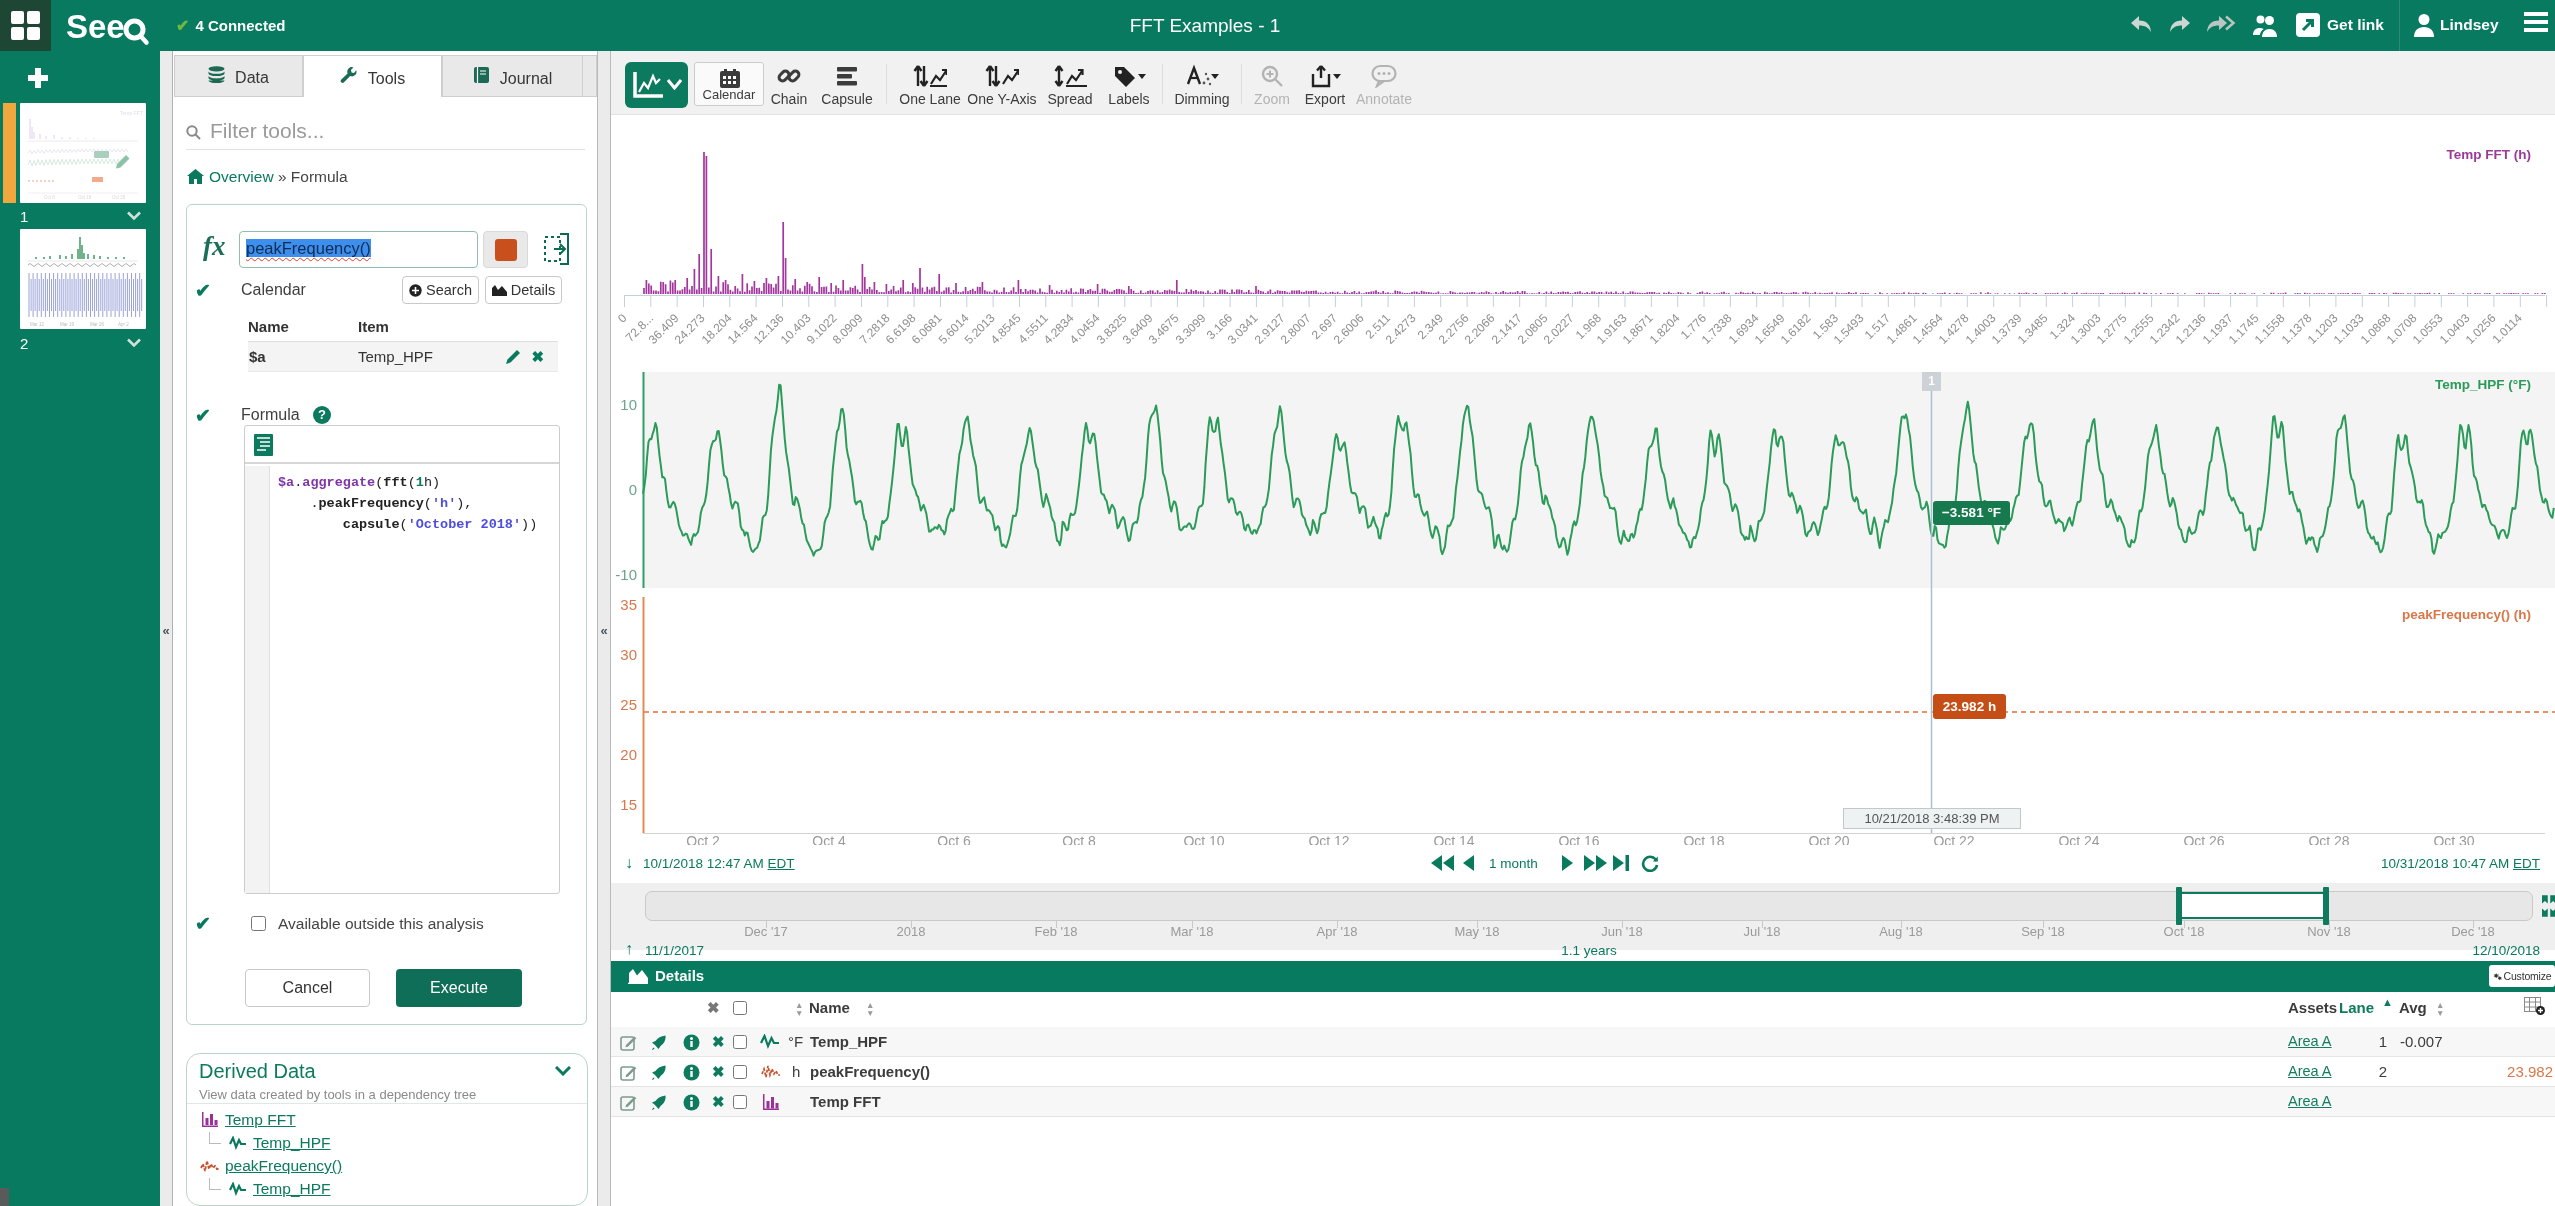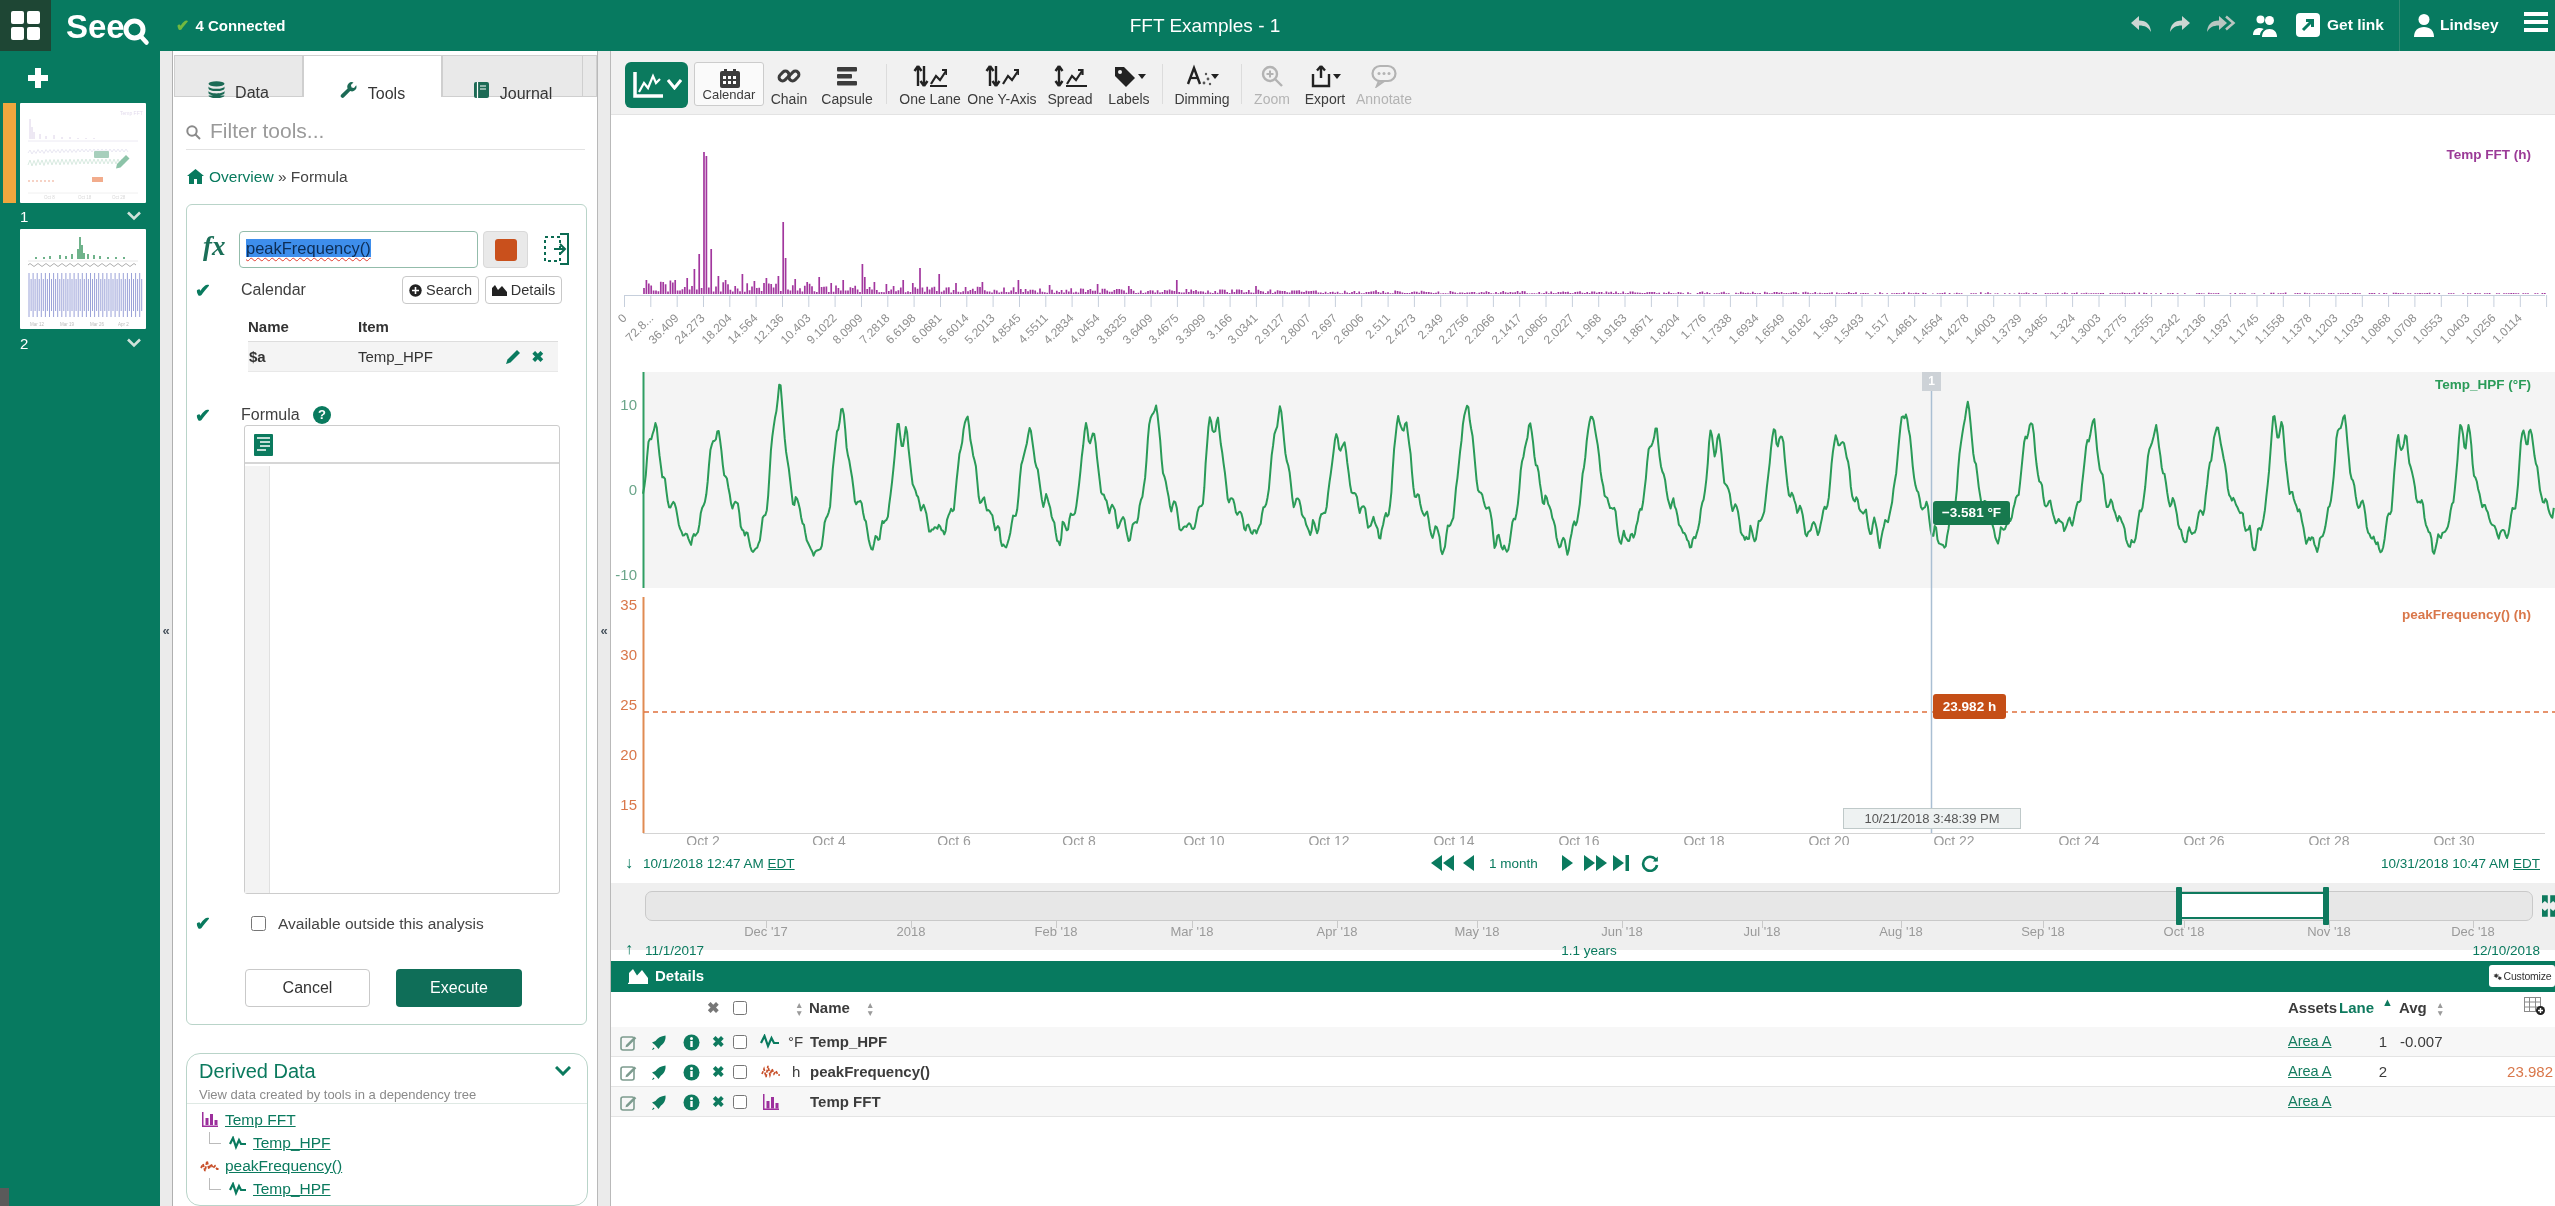--- a/index.html
+++ b/index.html
@@ -20,21 +20,21 @@
 #plus{position:absolute;left:28px;top:17px;width:20px;height:20px}
 .thumb{position:absolute;left:20px;width:126px;height:100px;background:#fff;border-radius:1px}
 .thumbsel{position:absolute;left:3px;width:13px;height:100px;background:#efa73e}
 .tnum{position:absolute;left:20px;color:#fff;font-size:15px}
 .tchev{position:absolute;left:126px;width:16px;height:10px}
 
 .vstrip{position:absolute;top:51px;height:1155px;background:#ebebeb}
 .vstrip .chev{position:absolute;top:572px;left:0;width:100%;text-align:center;color:#47525c;font-size:13px;font-weight:bold}
 
 #panel{position:absolute;left:174px;top:51px;width:423px;height:1155px;background:#fff}
-.tab{position:absolute;top:4px;height:42px;border:1px solid #cfcfcf;background:#e9e9e9;color:#363636;font-size:16px;text-align:center;padding-top:25px}
+.tab{position:absolute;top:4px;height:42px;border:1px solid #cfcfcf;background:#e9e9e9;color:#363636;font-size:16px;text-align:center;padding-top:10px}
 .tab .ti{color:#1c6a55;margin-right:10px}
 .tabactive{background:#fff;border-bottom:none}
 #filterrow{position:absolute;left:12px;top:68px;color:#9a9a9a;font-size:21px}
 #panelhr{position:absolute;left:12px;top:98px;width:399px;border-top:1px solid #e2e2e2}
 #crumb{position:absolute;left:13px;top:117px;font-size:15.5px;color:#444}
 #crumb a{color:#097a5e;text-decoration:none}
 #toolbox{position:absolute;left:12px;top:153px;width:401px;height:821px;border:1px solid #b9d4c9;border-radius:6px;background:#fff}
 #fx{position:absolute;left:16px;top:26px;font-family:"Liberation Serif",serif;font-style:italic;font-weight:bold;font-size:27px;color:#1b6f58}
 #fname{position:absolute;left:52px;top:26px;width:239px;height:37px;border:1px solid #93bcab;border-radius:4px;background:#fff;font-size:16.5px;padding:7px 0 0 6px}
 #fname .sel{background:#3e8eec;color:#0d2d55;text-decoration:underline wavy #e03c31 1px;text-underline-offset:3px}
@@ -331,20 +331,23 @@
   <div id="editor">
     <div id="edtop">
             <svg style="position:absolute;left:9px;top:8px" width="19" height="22" viewBox="0 0 19 22">
               <g fill="#0b7a5e">
                 <rect x="0" y="0" width="19" height="22" rx="1"></rect>
                 <path d="M3 4h13M6 8h10M6 12h10M3 16h9" stroke="#fff" stroke-width="1.7"></path>
               </g>
             </svg>
           </div>
     <div id="edgut"></div>
+    <div id="edcode"><span class="cpur">$a</span>.<span class="cpur">aggregate</span>(<span class="cfn">fft</span>(<span class="cnum">1</span>h)
+    .<span class="cfn">peakFrequency</span>(<span class="cstr">'h'</span>),
+        <span class="cfn">capsule</span>(<span class="cstr">'October 2018'</span>))</div>
   </div>
   <div class="ckmark" style="left:8px;top:707px">✔</div>
   <div id="chkrow"><input type="checkbox" style="">Available outside this analysis</div>
   <div class="btn" id="cancelbtn">Cancel</div>
   <div id="execbtn">Execute</div>
  </div>
 </div>
 <div id="derived">
   <h2>Derived Data</h2>
   <svg style="position:absolute;right:16px;top:12px" width="16" height="10" viewBox="0 0 16 10">

